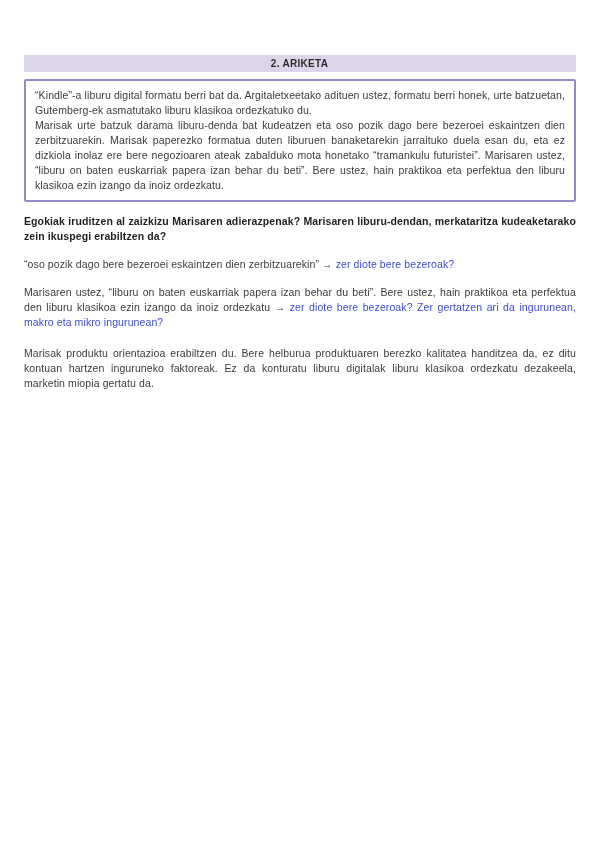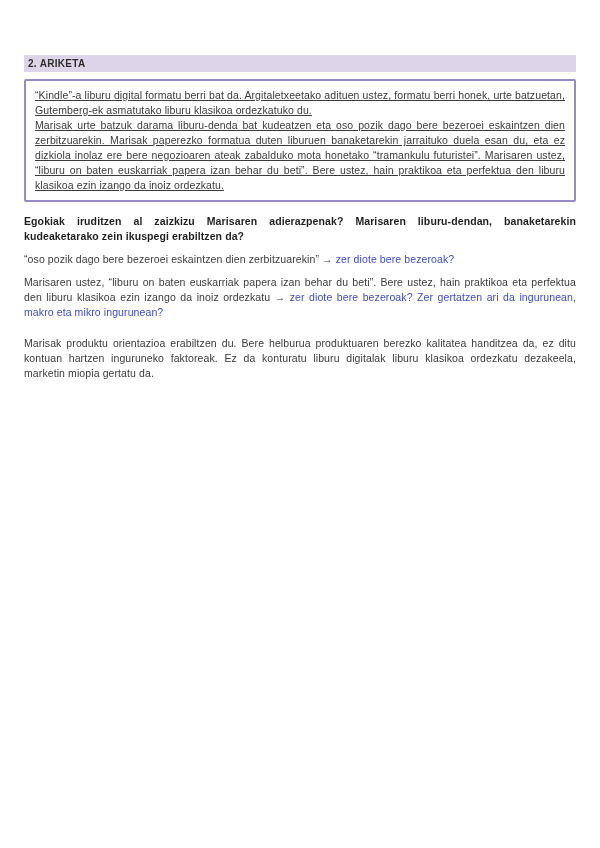--- a/index.html
+++ b/index.html
@@ -21,44 +21,44 @@
     width: 600px;
   }
   .section-header {
     background: #dcd5e9;
     color: #2d2d2d;
     font-size: 10px;
     font-weight: 600;
     letter-spacing: 0.3px;
     padding: 3px 5px 3px 4px;
     line-height: 11px;
+    text-align: center;
   }
   .quote-box {
     margin-top: 7px;
     border: 2px solid #978ac6;
     border-radius: 2px;
     padding: 7px 9px;
-    text-decoration: underline;
   }
   p {
     margin: 0;
     font-size: 10.5px;
     line-height: 15px;
     letter-spacing: 0.1px;
     text-align: justify;
   }
   .quote-box p + p {
   }
   .question {
     margin-top: 12px;
     font-weight: bold;
     color: #1f1f1f;
   }
   .answer {
-    margin-top: 8px;
+    margin-top: 13px;
   }
   .answer-2 {
     margin-top: 17px;
     text-indent: 4px;
   }
   .answer-3 {
   }
   .conclusion {
     margin-top: 16px;
   }
@@ -74,21 +74,21 @@
 
 <div class="page">
 
   <div class="section-header">2. ARIKETA</div>
 
   <div class="quote-box">
     <p>“Kindle”-a liburu digital formatu berri bat da. Argitaletxeetako adituen ustez, formatu berri honek, urte batzuetan, Gutemberg-ek asmatutako liburu klasikoa ordezkatuko du.</p>
     <p>Marisak urte batzuk darama liburu-denda bat kudeatzen eta oso pozik dago bere bezeroei eskaintzen dien zerbitzuarekin. Marisak paperezko formatua duten liburuen banaketarekin jarraituko duela esan du, eta ez dizkiola inolaz ere bere negozioaren ateak zabalduko mota honetako “tramankulu futuristei”. Marisaren ustez, “liburu on baten euskarriak papera izan behar du beti”. Bere ustez, hain praktikoa eta perfektua den liburu klasikoa ezin izango da inoiz ordezkatu.</p>
   </div>
 
-  <p class="question">Egokiak iruditzen al zaizkizu Marisaren adierazpenak? Marisaren liburu-dendan, banaketarekin kudeaketarako zein ikuspegi erabiltzen da?</p>
+  <p class="question">Egokiak iruditzen al zaizkizu Marisaren adierazpenak? Marisaren liburu-dendan, merkataritza kudeaketarako zein ikuspegi erabiltzen da?</p>
 
   <p class="answer answer-1">
     <span>“oso pozik dago bere bezeroei eskaintzen dien zerbitzuarekin”</span><span class="arrow"> → </span><span class="link-text">zer diote bere bezeroak?</span>
   </p>
 
 
   <p class="answer answer-3">
     <span>Marisaren ustez, “liburu on baten euskarriak papera izan behar du beti”. Bere ustez, hain praktikoa eta perfektua den liburu klasikoa ezin izango da inoiz ordezkatu</span><span class="arrow"> → </span><span class="link-text">zer diote bere bezeroak? Zer gertatzen ari da ingurunean, makro eta mikro ingurunean?</span>
   </p>
 

